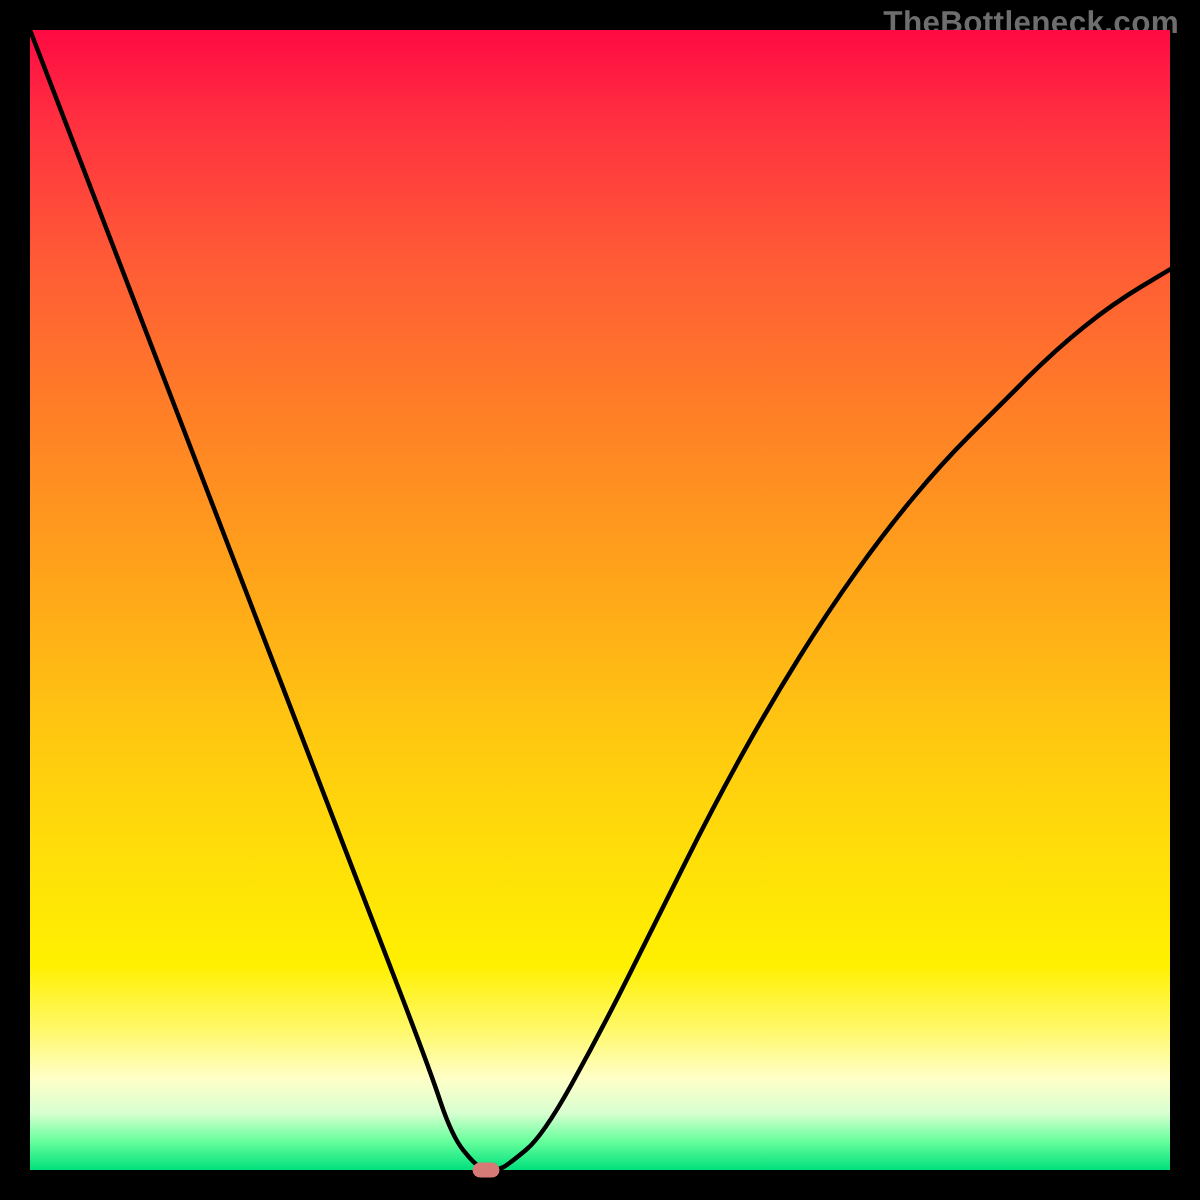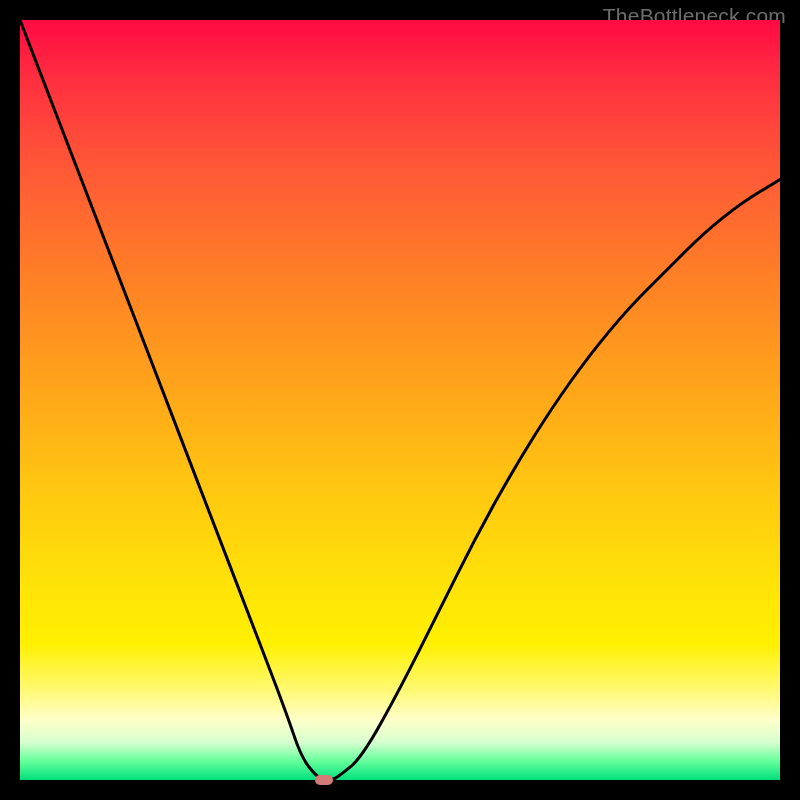--- a/index.html
+++ b/index.html
@@ -56,21 +56,21 @@
     border-radius: 5px;
     background: #d67a78;
     transform: translate(-50%, -50%);
   }
   .watermark {
     position: absolute;
     top: 4px;
     right: 14px;
     color: #6e6e6e;
     font-size: 21px;
-    font-weight: 400;
+    font-weight: 700;
     letter-spacing: 0.2px;
     user-select: none;
     margin-left: 47px;
   }
 </style>
 </head>
 <body>
 
 <div class="watermark">TheBottleneck.com</div>
 

